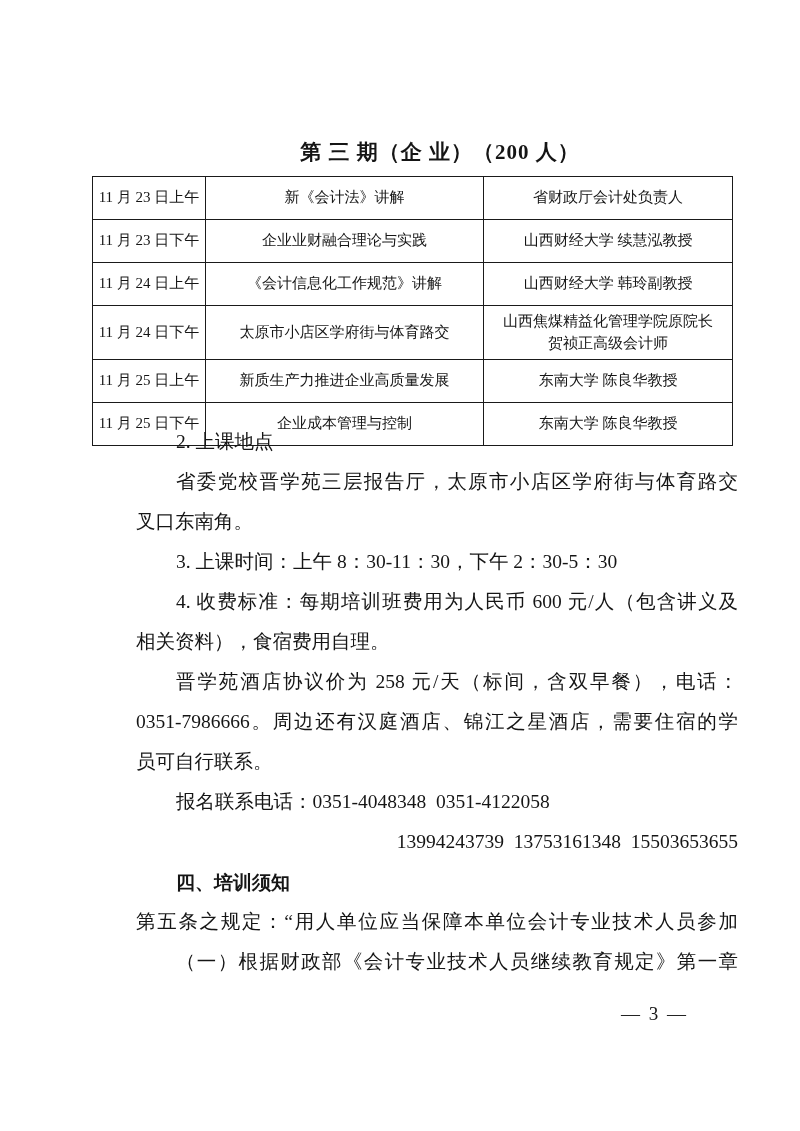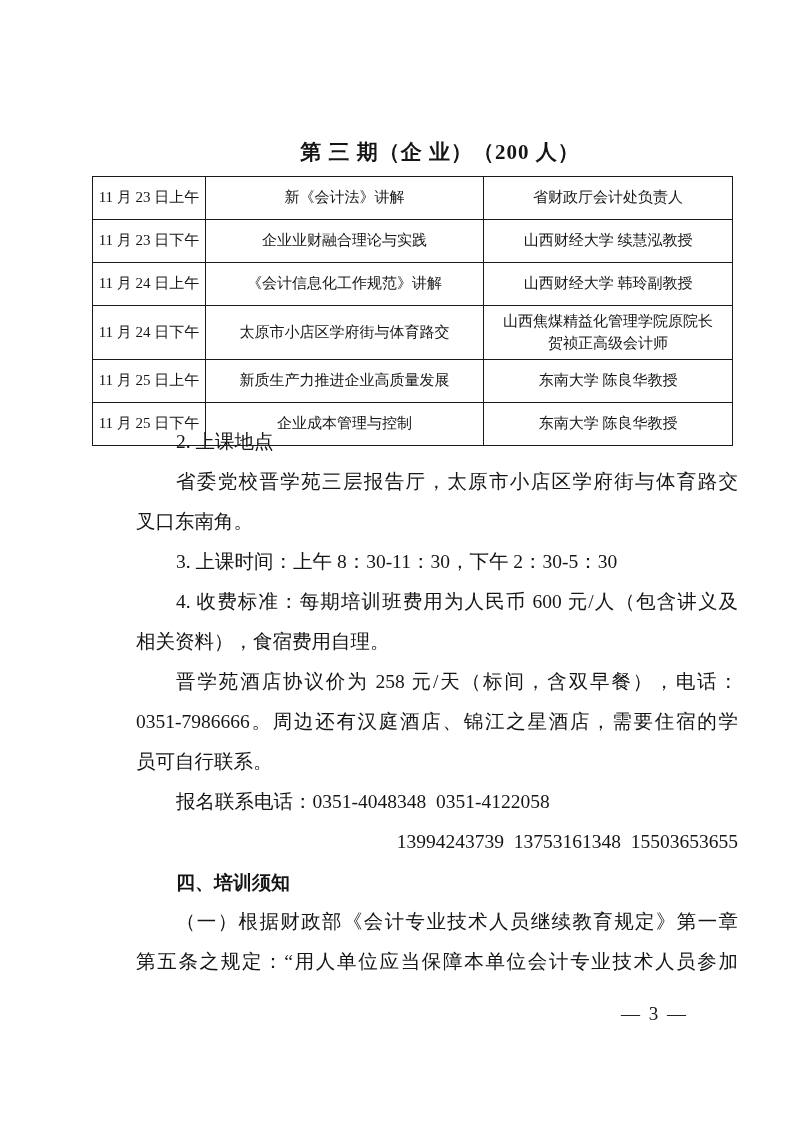--- a/index.html
+++ b/index.html
@@ -126,17 +126,17 @@
   <div class="line">叉口东南角。</div>
   <div class="line indent">3. 上课时间：上午 8：30-11：30，下午 2：30-5：30</div>
   <div class="line indent full">4. 收费标准：每期培训班费用为人民币 600 元/人（包含讲义及</div>
   <div class="line">相关资料），食宿费用自理。</div>
   <div class="line indent full">晋学苑酒店协议价为 258 元/天（标间，含双早餐），电话：</div>
   <div class="line full">0351-7986666。周边还有汉庭酒店、锦江之星酒店，需要住宿的学</div>
   <div class="line">员可自行联系。</div>
   <div class="line indent">报名联系电话：0351-4048348  0351-4122058</div>
   <div class="line phone-wrap">13994243739  13753161348  15503653655</div>
   <div class="line indent hei">四、培训须知</div>
+  <div class="line full">第五条之规定：“用人单位应当保障本单位会计专业技术人员参加</div>
   <div class="line indent full">（一）根据财政部《会计专业技术人员继续教育规定》第一章</div>
-  <div class="line full">第五条之规定：“用人单位应当保障本单位会计专业技术人员参加</div>
 </div>
 
 <div class="page-number">— 3 —</div>
 
 </body></html>

